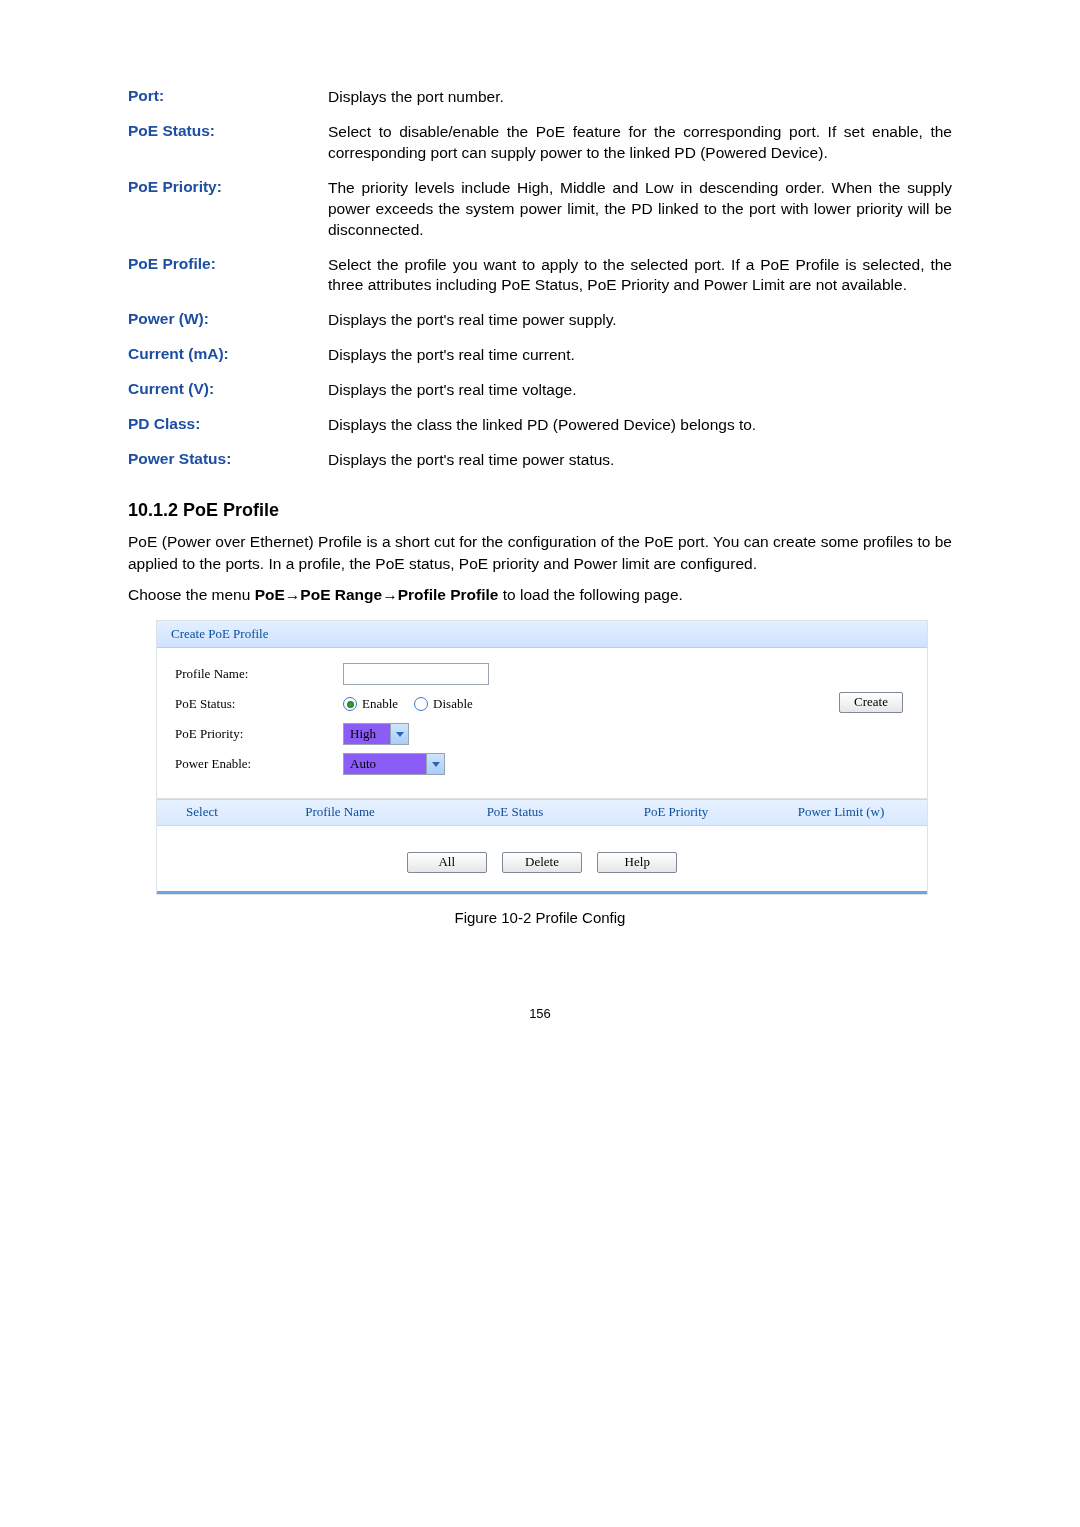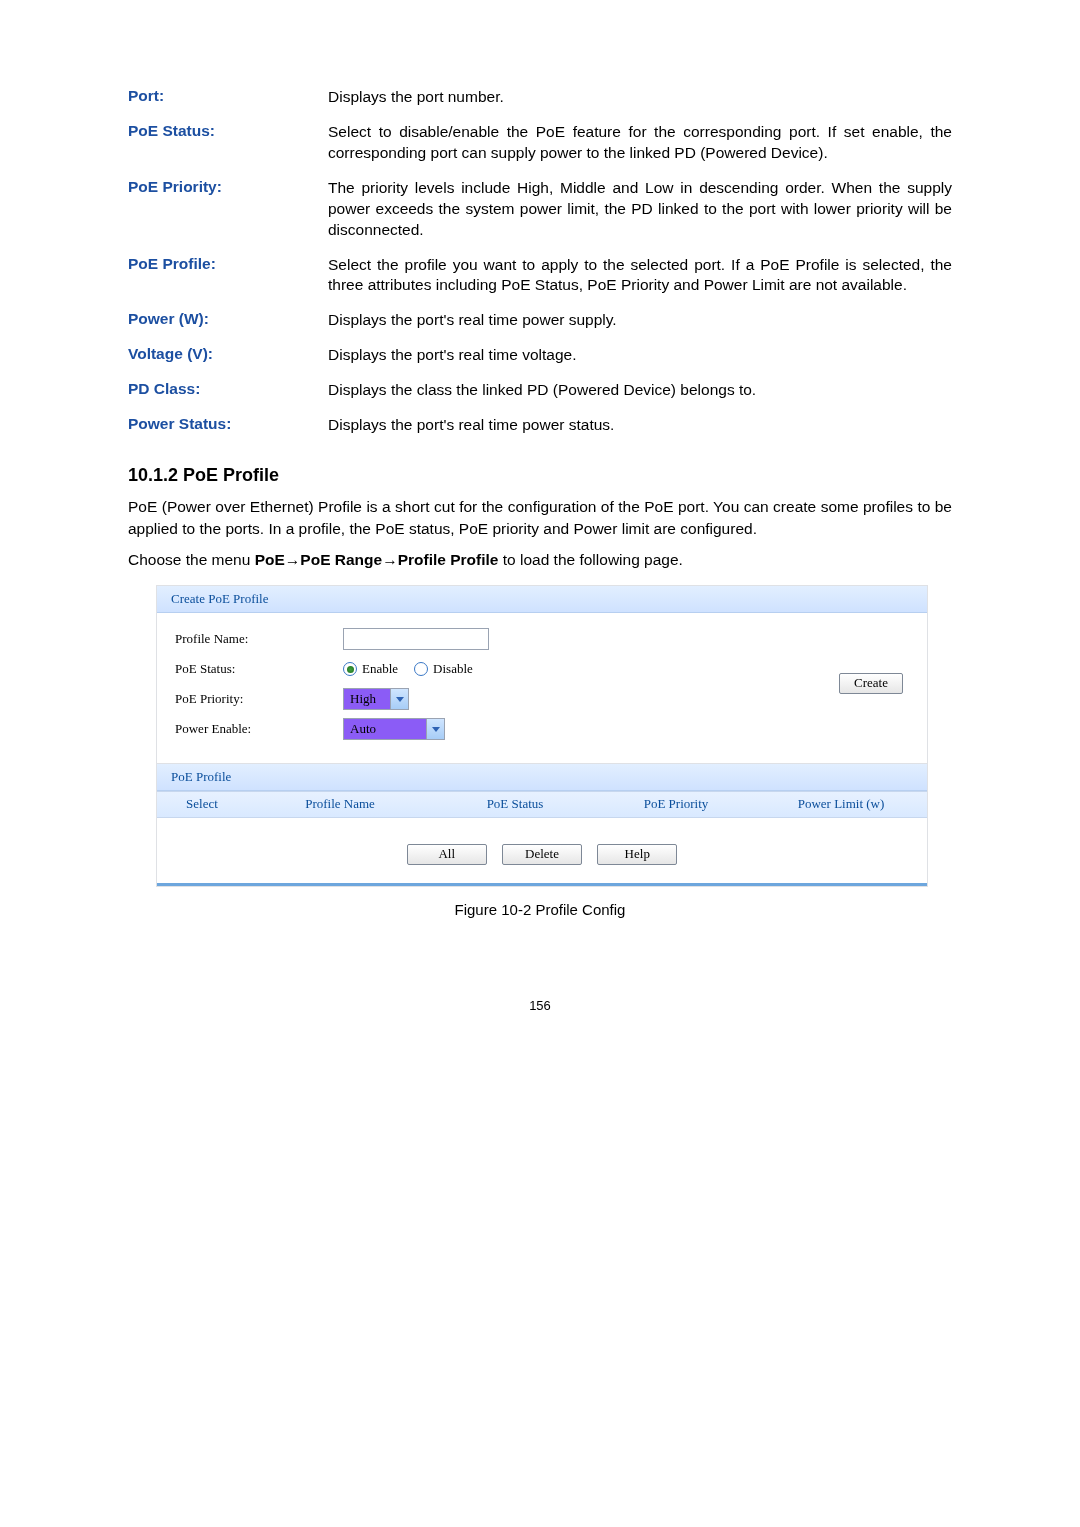--- a/index.html
+++ b/index.html
@@ -144,21 +144,21 @@
     background: linear-gradient(#ffffff,#e6e6e6);
     font-size: 13px;
     padding: 1px 14px 2px;
     font-family: inherit;
     cursor: pointer;
     border-radius: 2px;
   }
   .create-btn-wrap {
     position: absolute;
     right: 24px;
-    top: 60px;
+    top: 44px;
   }
 
   
   .list-wrap {
     padding: 0;
   }
   .list-head {
     display: flex;
     background: linear-gradient(#e7f1ff,#d9e9ff);
     border-top: 1px solid #c7d7ee;
@@ -217,21 +217,25 @@
         </tr>
         <tr>
           <td class="def-term">PoE Profile:</td>
           <td class="def-desc">Select the profile you want to apply to the selected port. If a PoE Profile is selected, the three attributes including PoE Status, PoE Priority and Power Limit are not available.</td>
         </tr>
         <tr>
           <td class="def-term">Power (W):</td>
           <td class="def-desc">Displays the port's real time power supply.</td>
         </tr>
         <tr>
-          <td class="def-term">Voltage (V):</td>
+          <td class="def-term">Current (mA):</td>
+          <td class="def-desc">Displays the port's real time current.</td>
+        </tr>
+        <tr>
+          <td class="def-term">Current (V):</td>
           <td class="def-desc">Displays the port's real time voltage.</td>
         </tr>
         <tr>
           <td class="def-term">PD Class:</td>
           <td class="def-desc">Displays the class the linked PD (Powered Device) belongs to.</td>
         </tr>
         <tr>
           <td class="def-term">Power Status:</td>
           <td class="def-desc">Displays the port's real time power status.</td>
         </tr>
@@ -278,21 +282,20 @@
           <div class="sel-text">Auto</div>
           <div class="sel-btn"></div>
         </div>
       </div>
 
       <div class="create-btn-wrap">
         <span class="btn">Create</span>
       </div>
     </div>
 
-    <div class="panel-header">PoE Profile</div>
 
     <div class="list-wrap">
       <div class="list-head">
         <div class="col-select">Select</div>
         <div class="col-name">Profile Name</div>
         <div class="col-status">PoE Status</div>
         <div class="col-priority">PoE Priority</div>
         <div class="col-limit">Power Limit (w)</div>
       </div>
       <div class="list-buttons">

